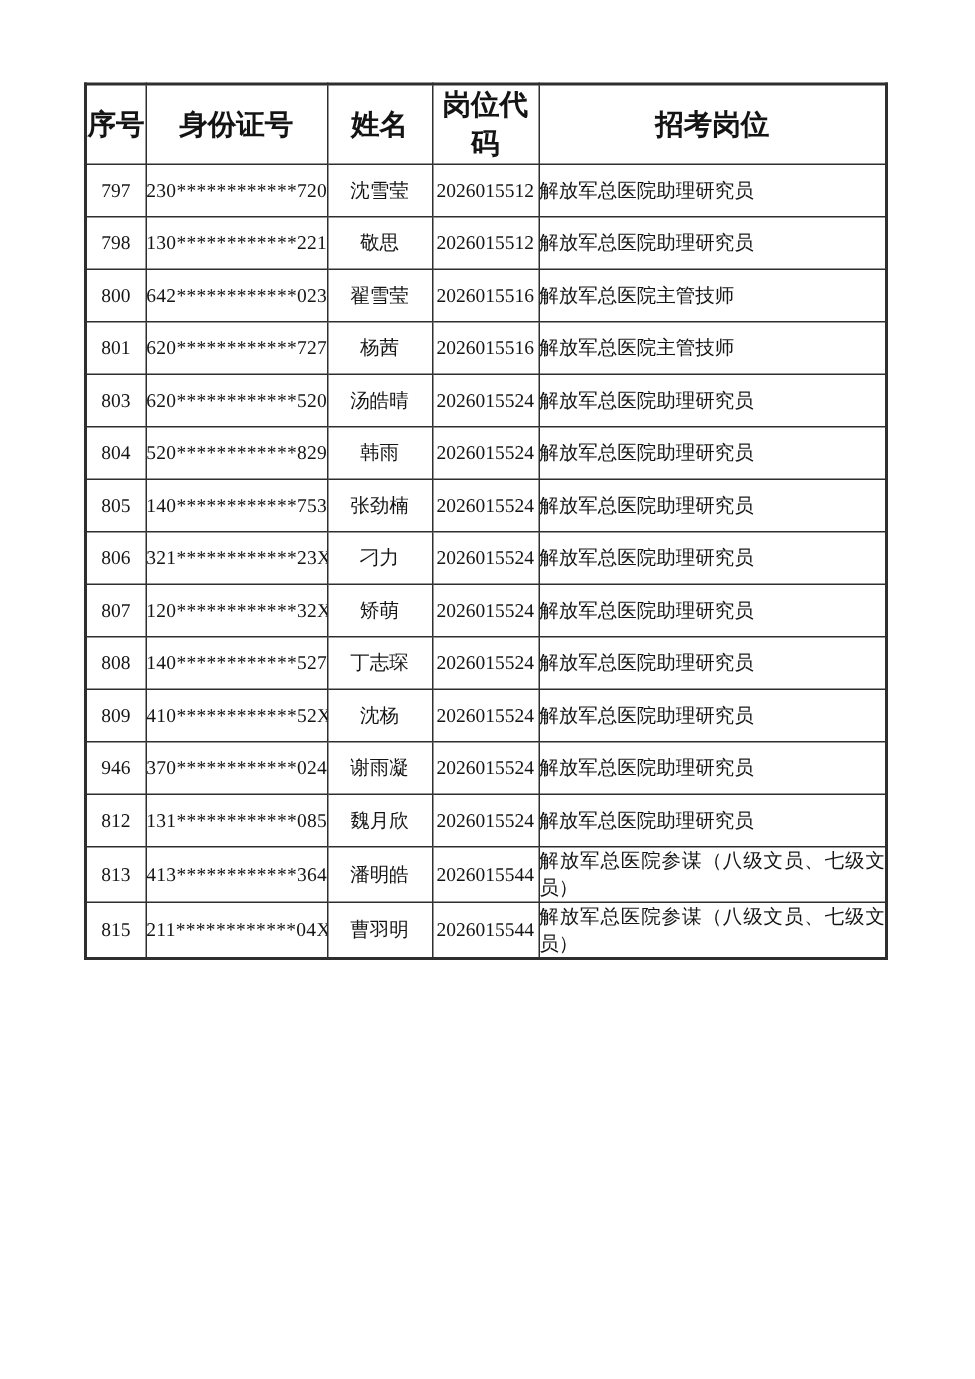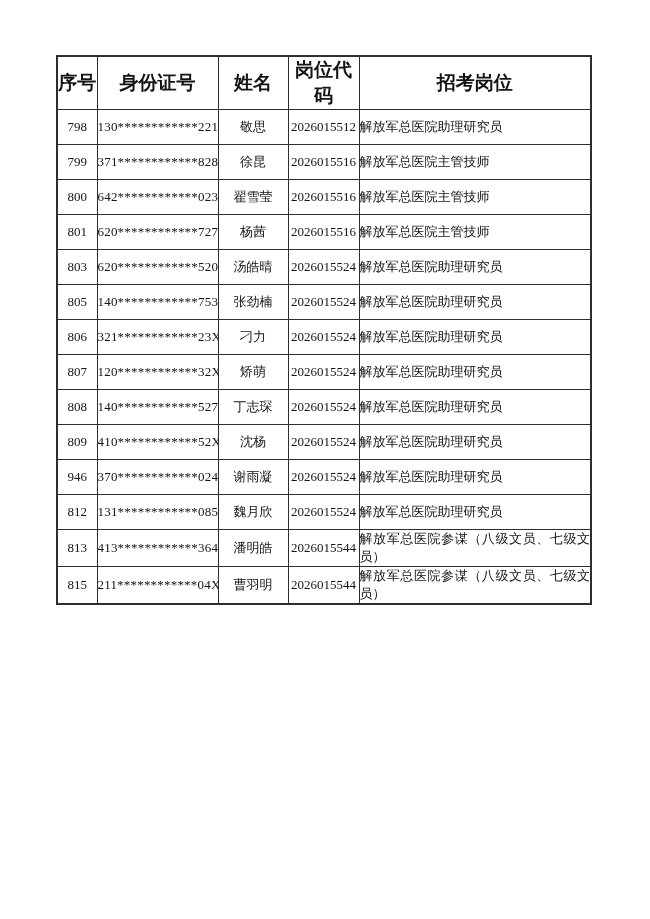--- a/index.html
+++ b/index.html
@@ -69,51 +69,58 @@
       <tr>
         <th>序号</th>
         <th>身份证号</th>
         <th>姓名</th>
         <th>岗位代码</th>
         <th>招考岗位</th>
       </tr>
     </thead>
     <tbody>
         <tr>
+    <td class="c-serial">797</td>
+    <td class="c-id">230************720</td>
+    <td class="c-name">沈雪莹</td>
+    <td class="c-code">2026015512</td>
+    <td class="c-pos">解放军总医院助理研究员</td>
+  </tr>
+        <tr>
     <td class="c-serial">798</td>
     <td class="c-id">130************221</td>
     <td class="c-name">敬思</td>
     <td class="c-code">2026015512</td>
     <td class="c-pos">解放军总医院助理研究员</td>
-  </tr>
-        <tr>
-    <td class="c-serial">799</td>
-    <td class="c-id">371************828</td>
-    <td class="c-name">徐昆</td>
-    <td class="c-code">2026015516</td>
-    <td class="c-pos">解放军总医院主管技师</td>
   </tr>
         <tr>
     <td class="c-serial">800</td>
     <td class="c-id">642************023</td>
     <td class="c-name">翟雪莹</td>
     <td class="c-code">2026015516</td>
     <td class="c-pos">解放军总医院主管技师</td>
   </tr>
         <tr>
     <td class="c-serial">801</td>
     <td class="c-id">620************727</td>
     <td class="c-name">杨茜</td>
     <td class="c-code">2026015516</td>
     <td class="c-pos">解放军总医院主管技师</td>
   </tr>
         <tr>
     <td class="c-serial">803</td>
     <td class="c-id">620************520</td>
     <td class="c-name">汤皓晴</td>
+    <td class="c-code">2026015524</td>
+    <td class="c-pos">解放军总医院助理研究员</td>
+  </tr>
+        <tr>
+    <td class="c-serial">804</td>
+    <td class="c-id">520************829</td>
+    <td class="c-name">韩雨</td>
     <td class="c-code">2026015524</td>
     <td class="c-pos">解放军总医院助理研究员</td>
   </tr>
         <tr>
     <td class="c-serial">805</td>
     <td class="c-id">140************753</td>
     <td class="c-name">张劲楠</td>
     <td class="c-code">2026015524</td>
     <td class="c-pos">解放军总医院助理研究员</td>
   </tr>

